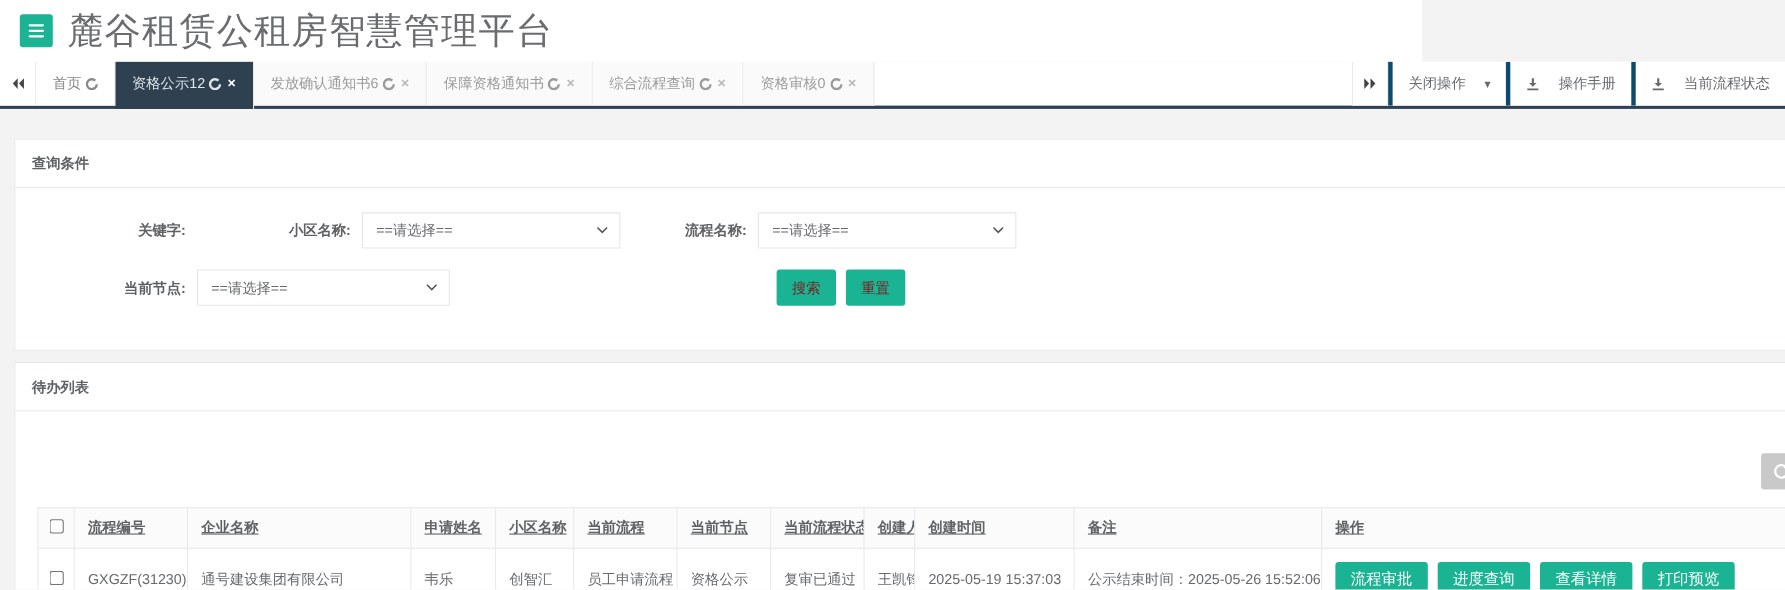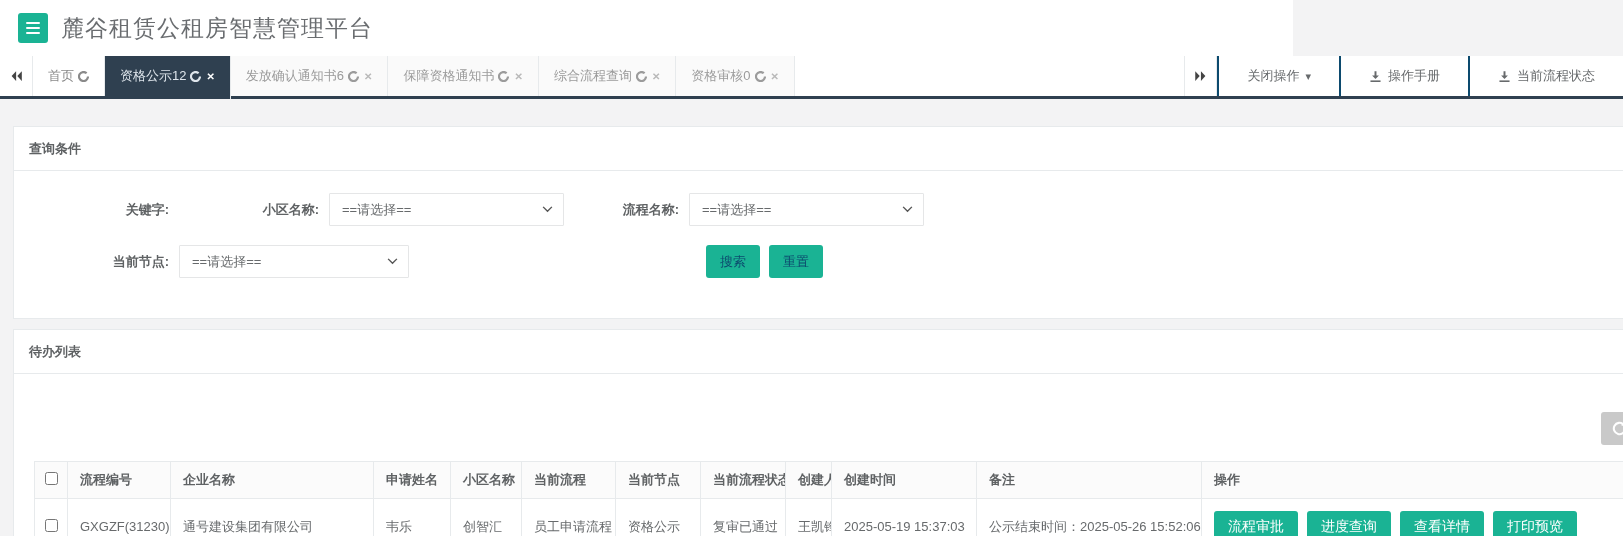--- a/index.html
+++ b/index.html
@@ -20,21 +20,21 @@
   .header-gray-patch {
     position:absolute; right:0; top:0; width:330px; height:56px; background:#f3f3f4;
   }
   .burger-btn {
     width:30px; height:30px; background:#1ab394; border-radius:3px;
     display:flex; flex-direction:column; justify-content:center; align-items:center; gap:3px;
     cursor:pointer; flex:0 0 auto;
   }
   .burger-btn i { display:block; width:14px; height:2px; background:#ffffff; border-radius:1px; }
   .app-title {
-    margin-left:13px; font-size:23px; color:#6a6d70; font-weight:500; letter-spacing:1px;
+    margin-left:13px; font-size:33px; color:#6a6d70; font-weight:500; letter-spacing:1px;
     white-space:nowrap;
   }
 
   
   .tabbar {
     height:43px; background:#ffffff; border-bottom:3px solid #2f4050;
     display:flex; align-items:stretch;
   }
   .nav-btn {
     width:33px; display:flex; align-items:center; justify-content:center;
@@ -48,22 +48,22 @@
     cursor:pointer; white-space:nowrap;
   }
   .tab:first-child { background:#ffffff; color:#8a8a8a; }
   .tab .refresh-ic { display:flex; align-items:center; }
   .tab .close-ic { font-size:10px; font-weight:bold; color:#b9b9b9; margin-left:1px; cursor:pointer; }
   .tab.active { background:#2f4050; color:#dfe6ec; margin-bottom:-3px; padding-bottom:3px; }
   .tab.active .close-ic { color:#ffffff; }
   .tabbar-spacer { flex:1; }
   .tabbar-right { display:flex; align-items:stretch; }
   .ctrl {
-    display:flex; align-items:center; gap:6px; padding:0 28px;
-    border-left:2px solid #0c4a6e; color:#676a6c; cursor:pointer; white-space:nowrap; background:#fff;
+    display:flex; align-items:center; gap:17px; padding:0 14px;
+    border-left:4px solid #0c4a6e; color:#676a6c; cursor:pointer; white-space:nowrap; background:#fff;
   }
   .ctrl .caret { font-size:11px; color:#676a6c; }
 
   
   .panel {
     margin-left:13px; background:#ffffff; border:1px solid #e7eaec; border-right:none;
     width:1610px;
   }
   .panel-title {
     padding:13px 15px 12px; font-weight:bold; color:#5f6264;
@@ -85,41 +85,41 @@
     font-family:"Liberation Sans", sans-serif;
   }
   .text-input::placeholder { color:#b8bcbf; font-size:13px; }
   .select-box {
     width:235px; height:33px; border:1px solid #e5e6e7; border-radius:1px; background:#fff;
     display:flex; align-items:center; justify-content:space-between;
     padding:0 10px 0 12px; color:#676a6c; cursor:pointer;
   }
   .select-box.narrow { width:230px; }
   .btn {
-    background:#1ab394; color:#0c4a6e; border:none; border-radius:3px;
+    background:#1ab394; color:#7f1d1d; border:none; border-radius:3px;
     height:33px; padding:0 14px; font-size:13px; cursor:pointer;
     font-family:"Liberation Sans", sans-serif;
   }
   .search-btn { margin-left:297px; }
   .reset-btn { margin-left:9px; }
 
   
   .todo-panel { margin-top:10px; height:250px; }
   .todo-body { position:relative; padding:20px; }
   .refresh-btn {
     position:absolute; top:38px; right:-14px; width:36px; height:33px;
     background:#c9c9c9; border:none; border-radius:3px; cursor:pointer;
     display:flex; align-items:center; justify-content:center;
   }
   .grid { border-collapse:collapse; table-layout:fixed; width:1625px; margin-top:67px; background:#fff; }
   .grid th, .grid td {
     border:1px solid #e7eaec; padding:0 12px; color:#676a6c;
     overflow:hidden; white-space:nowrap; text-align:left; font-size:13px;
   }
-  .grid thead th { height:37px; font-weight:bold; background:#fbfbfb; color:#5f6264; }
+  .grid thead th { height:37px; font-weight:bold; background:#fbfbfb; color:#5f6264;text-decoration:underline; }
   .grid tbody td { height:56px; }
   .grid .cb-cell { text-align:center; padding:0; }
   .grid input[type="checkbox"] { width:13px; height:13px; cursor:pointer; }
   .row-btn {
     background:#1ab394; color:#fff; border:none; border-radius:3px;
     height:32px; padding:0 14px; font-size:14px; margin-right:9px; cursor:pointer;
     font-family:"Liberation Sans", sans-serif;
   }
 </style>
 </head>

